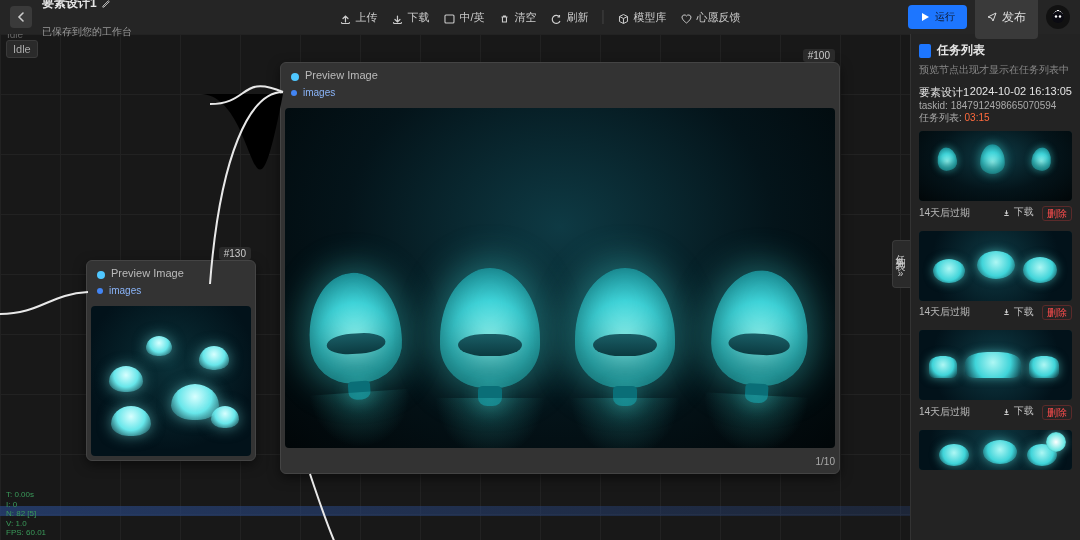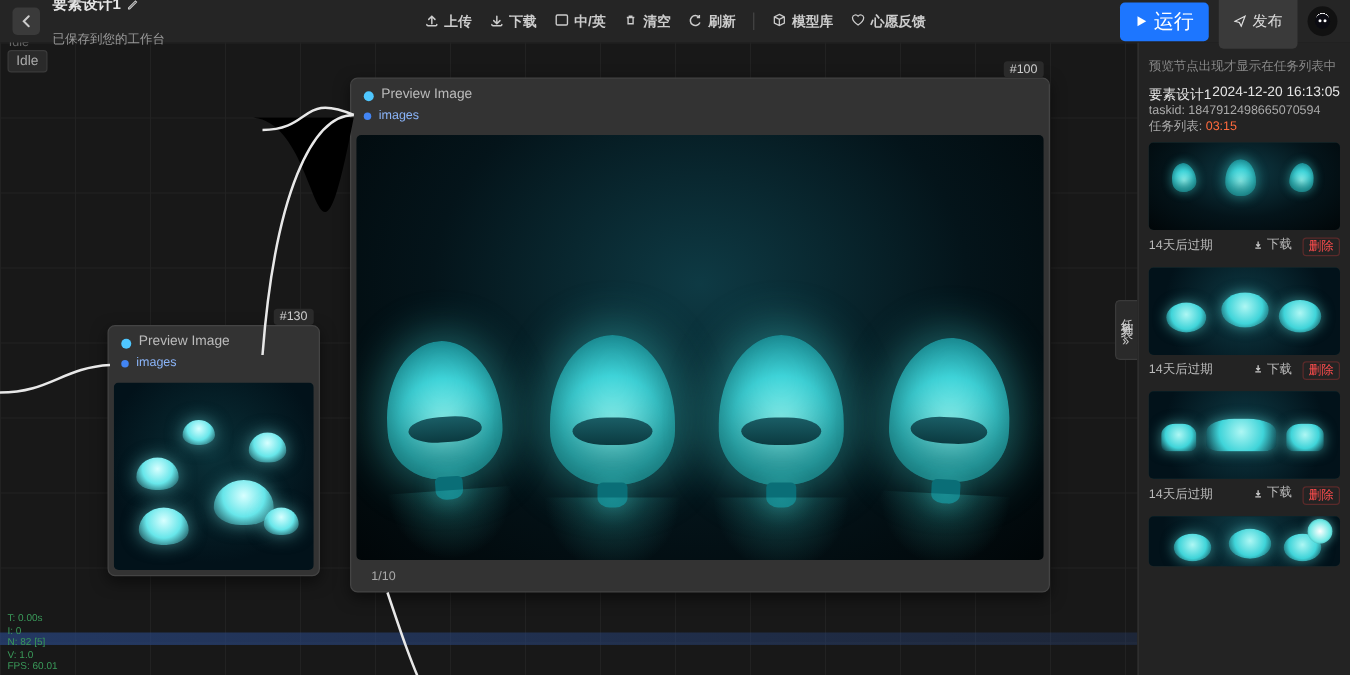--- a/index.html
+++ b/index.html
@@ -23,25 +23,25 @@
   cursor:pointer; margin-right:10px;
 }
 .title-block { display:flex; flex-direction:column; line-height:1.1;}
 .title-block .t1 { font-size:12px; font-weight:600; display:flex; align-items:center; gap:4px;}
 .title-block .t2 { font-size:10px; color:#999;margin-top:16px;}
 .toolbar {
   position:absolute; left:50%; transform:translateX(-50%);
   display:flex; align-items:center; gap:14px; font-size:11px; color:#ccc;
 }
 .toolbar .sep { width:1px; height:14px; background:#444; }
-.toolbar .tbtn { display:flex; align-items:flex-start; gap:4px; cursor:pointer;font-weight:bold;}
+.toolbar .tbtn { display:flex; align-items:flex-end; gap:4px; cursor:pointer;}
 .header-right { margin-left:auto; display:flex; align-items:center; gap:8px;}
 .btn-run {
-  background:#1d76ff; color:#ffffff; border:none; border-radius:4px;
-  padding:5px 12px; font-size:16px; display:flex; align-items:center; gap:5px;
+  background:#1d76ff; color:#0f172a; border:none; border-radius:4px;
+  padding:5px 12px; font-size:10px; display:flex; align-items:center; gap:5px;
   cursor:pointer;
 }
 .btn-publish {
   background:#3a3a3a; color:#ddd; border:none; border-radius:4px;
   padding:13px 12px; font-size:12px; display:flex; align-items:center; gap:5px;
   cursor:pointer;
 }
 .avatar {
   width:24px; height:24px; border-radius:50%;
   background: radial-gradient(circle at 50% 45%, #fff 0 30%, #111 31% 100%);
@@ -80,21 +80,21 @@
   font-size:10px; color:#8ab4f8;
 }
 .node .port .p { width:6px; height:6px; border-radius:50%; background:#4285f4;}
 .node .imgbox {
   margin:4px; border-radius:4px; overflow:hidden; position:relative;
 }
 .node .imgbox .xbtn {
   position:absolute; top:4px; right:6px; font-size:11px; color:#ccc;
   cursor:pointer;
 }
-.node .pagenum { font-size:10px; color:#aaa; padding:4px 16px 6px;}
+.node .pagenum { text-align:right; font-size:10px; color:#aaa; padding:4px 4px 6px;}
 
 #node-small { left:86px; top:226px; width:170px; }
 #node-small .imgbox { height:150px; }
 
 #node-big { left:280px; top:28px; width:560px; }
 #node-big .imgbox { height:340px; }
 
 .chair-scene {
   width:100%; height:100%;
   background: radial-gradient(ellipse at 50% 35%, #0e3a44 0%, #04141a 55%, #010608 100%);
@@ -355,26 +355,30 @@
     <div>I: 0</div>
     <div>N: 82 [5]</div>
     <div>V: 1.0</div>
     <div>FPS: 60.01</div>
   </div>
 </div>
 
 <div class="side-handle">任务列表 »</div>
 
 <div class="side">
+  <div class="side-title">
+    <span class="ic"></span>
+    <span>任务列表</span>
+  </div>
   <div class="side-note">预览节点出现才显示在任务列表中</div>
 
   <div class="task-meta">
     <div class="row1">
       <span>要素设计1</span>
-      <span>2024-12-20 16:13:05</span>
+      <span>2024-10-02 16:13:05</span>
     </div>
     <div class="row2">taskid: 1847912498665070594</div>
     <div class="row3">
       <span>任务列表:</span>
       <span class="dur">03:15</span>
     </div>
   </div>
 
   <div class="thumb">
     <div class="chair-scene" style="position:absolute; inset:0; transform:scale(.35); transform-origin:top left; width:286%; height:286%;">

